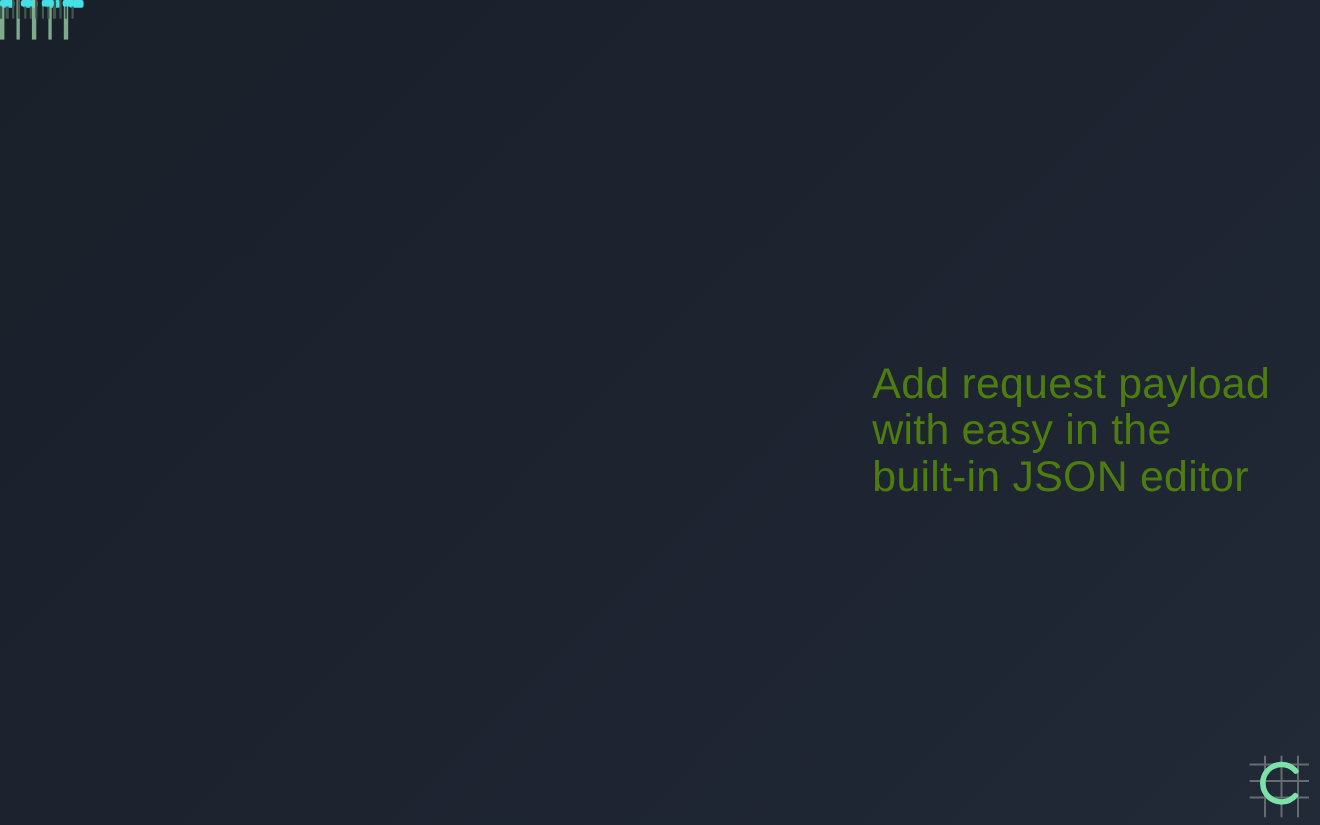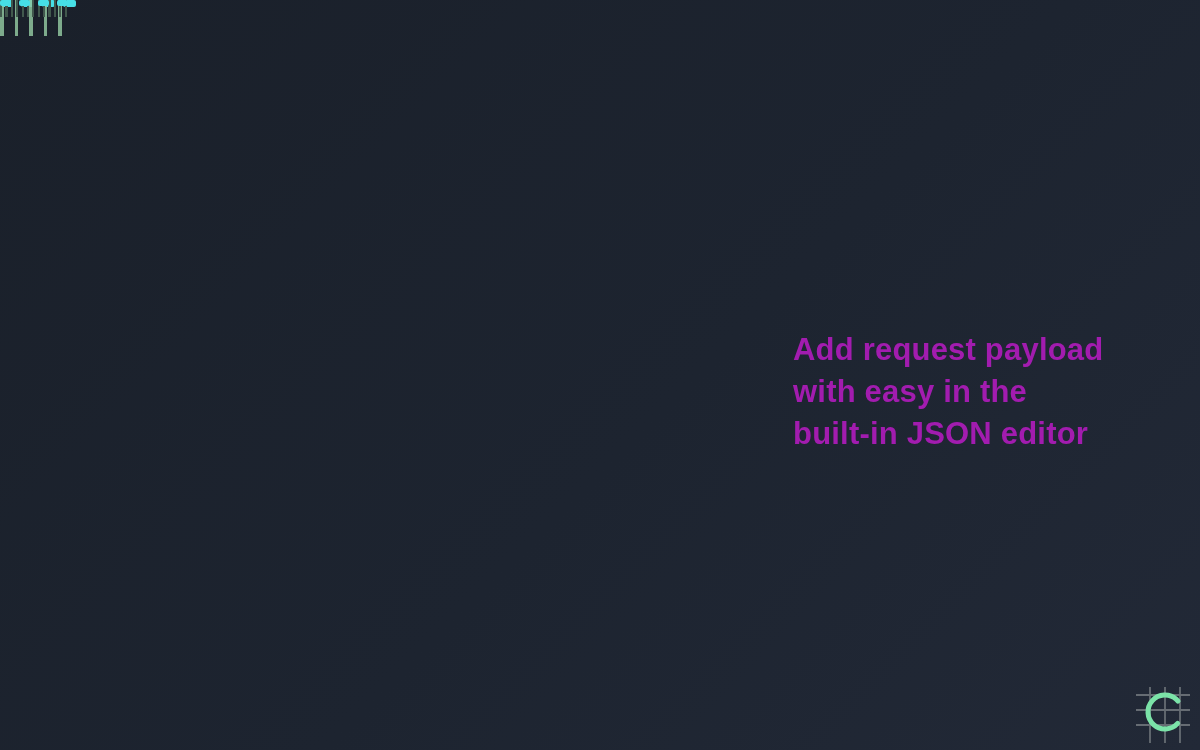--- a/index.html
+++ b/index.html
@@ -33,21 +33,21 @@
     box-shadow:0 10px 50px rgba(0,0,0,.5);
     overflow:hidden;
   }
 
   
   .history { position:absolute; left:0; top:0; width:62px; height:100%; opacity:.8; }
 
   
   .headline {
     position:absolute; left:793px; top:329px; width:400px;
-    font-size:31px; line-height:42px; font-weight:700; color:#a21caf;
+    font-size:39px; line-height:42px; font-weight:400; color:#4d7c0f;
     white-space:pre-line; letter-spacing:.2px;
   }
 
   
   .logo { left:1132px; top:682px; }
 </style>
 </head>
 <body>
 
 <div class="abs deco-bar-tl"></div>

